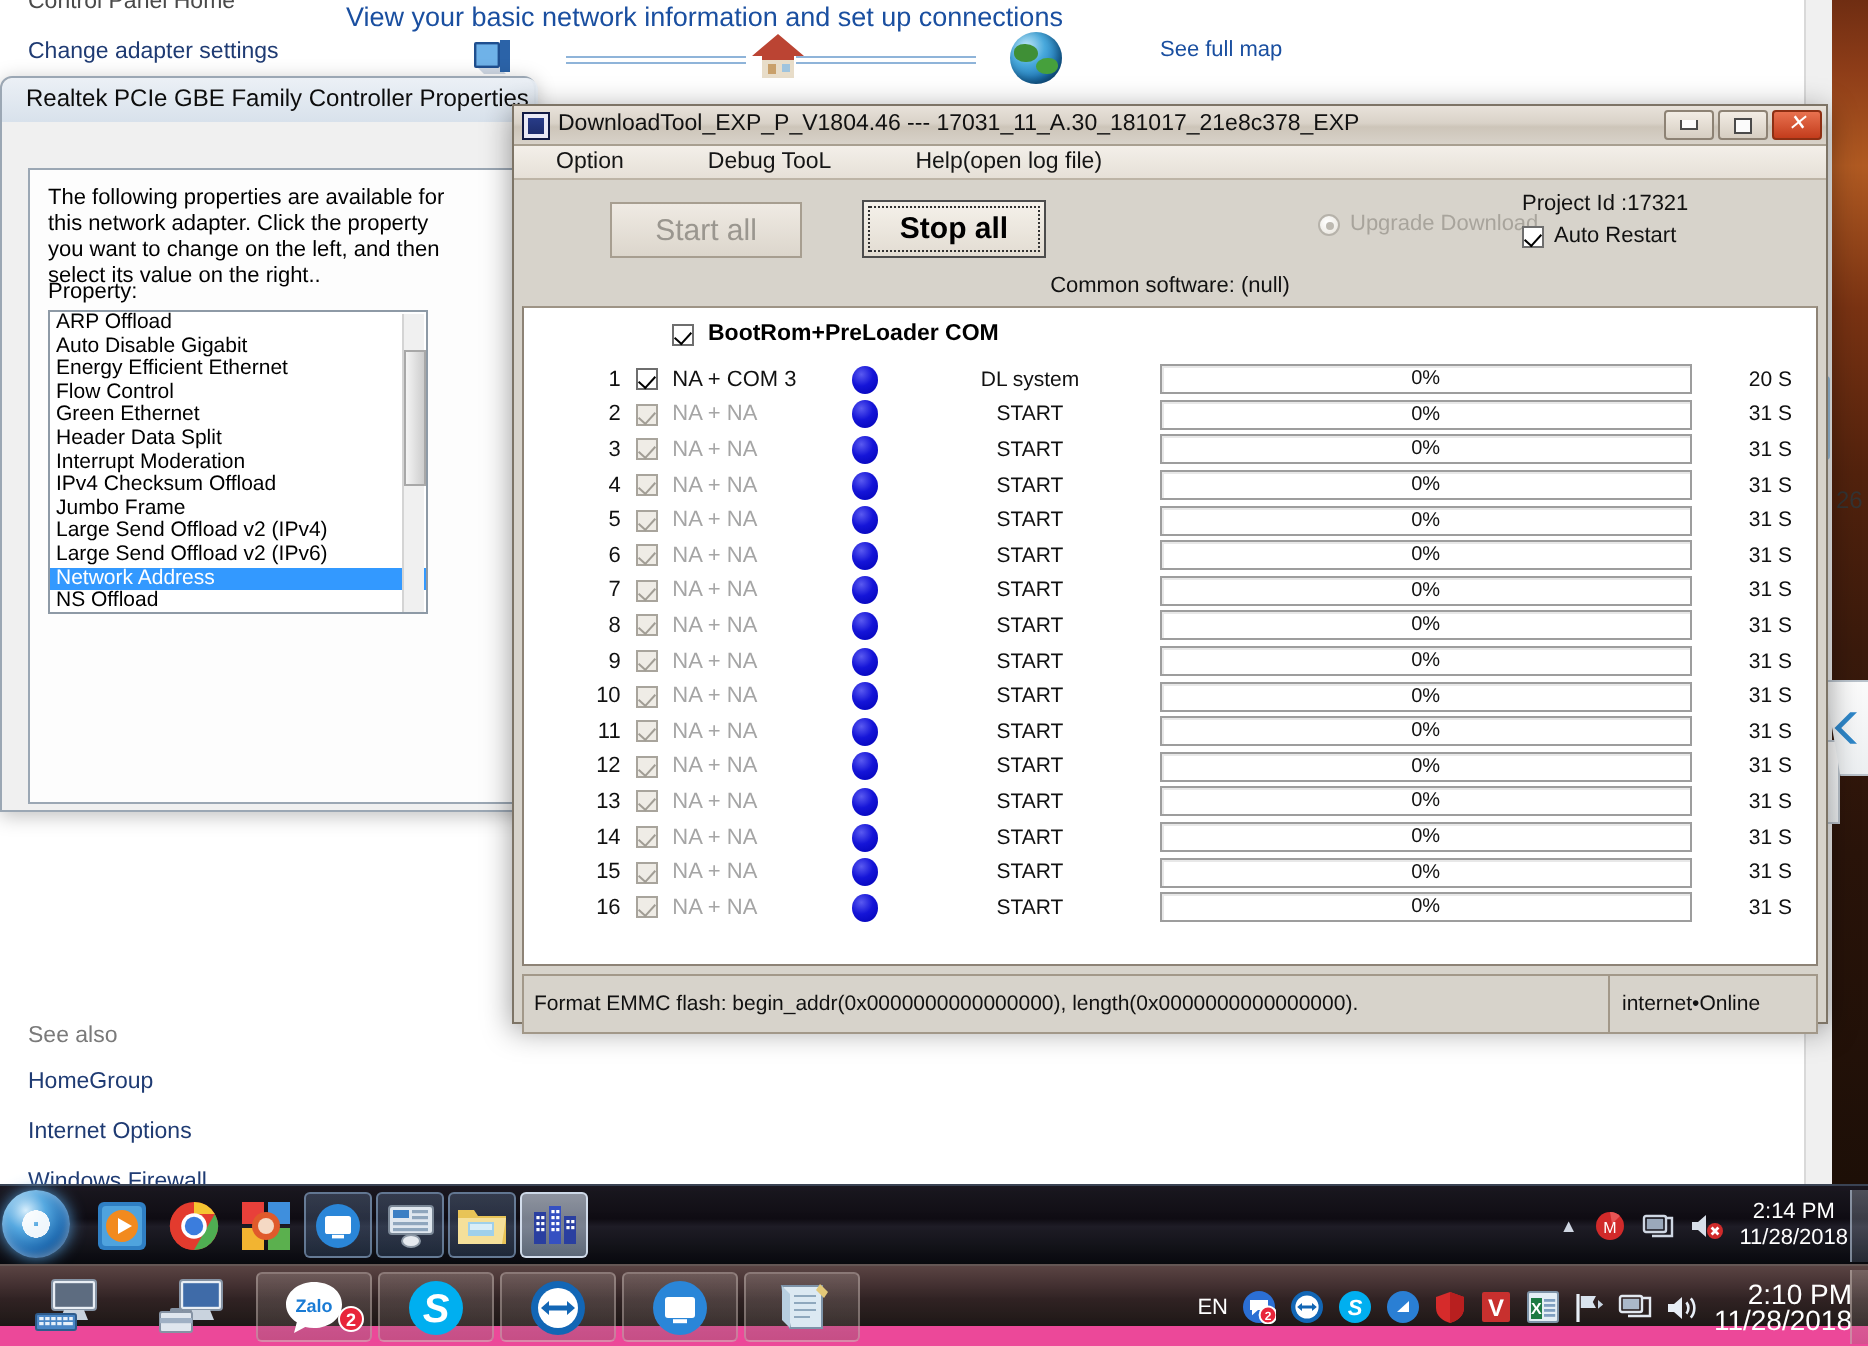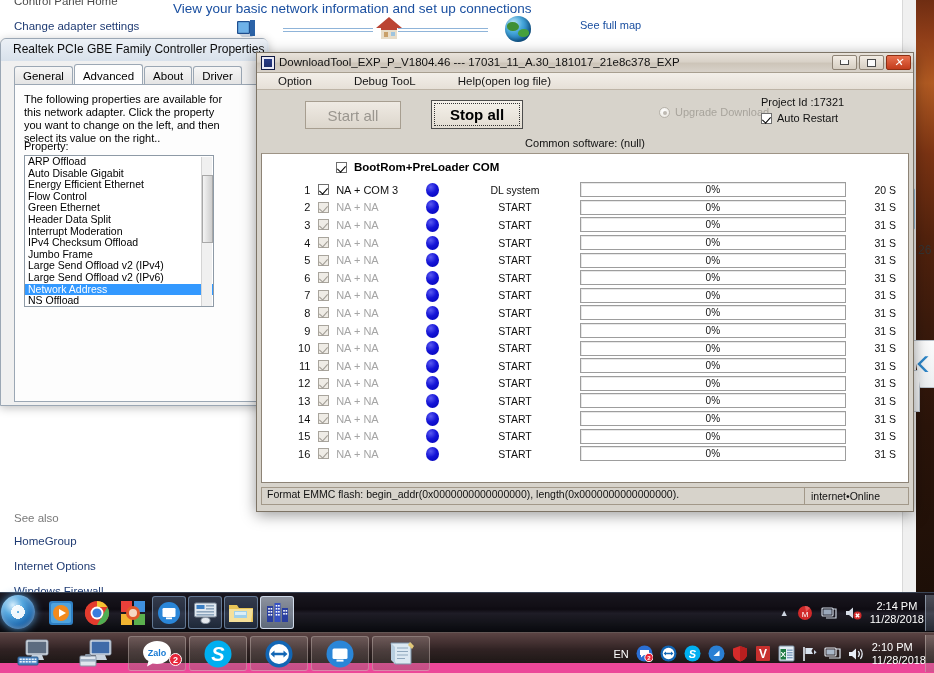--- a/index.html
+++ b/index.html
@@ -313,23 +313,23 @@
     box-shadow: inset 1px 1px 0 #e8e8e8;
     display: flex; align-items: center; justify-content: center;
   }
   .progress span { font-size: 10px; color: #111; }
   .col-time {
     width: 68px; text-align: right; padding-right: 14px;
     font-size: 10.5px; color: #111; white-space: nowrap;
   }
 
   .dt-statusbar {
-    position: absolute; left: 2px; top: 396px; width: 648px; height: 18px;
+    position: absolute; left: 2px; top: 396px; width: 648px; height: 30px;
     background: #d7d3cb; border: 1px solid #a29889;
-    display: flex; 
+    display: flex; align-items: center;
   }
   .sb-left {
     flex: 1; font-size: 10.5px; color: #111; padding-left: 5px; white-space: nowrap;
   }
   .sb-right {
     width: 104px; font-size: 10.5px; color: #111;
     border-left: 1px solid #a29889; height: 100%;
     display: flex; align-items: center; padding-left: 6px; white-space: nowrap;
   }
 
@@ -431,21 +431,21 @@
   .tb2-btn.open {
     background: linear-gradient(180deg, rgba(190,175,170,.26), rgba(110,95,92,.30));
     border: 1px solid rgba(205,190,185,.42);
   }
   .tray2 {
     position: absolute; right: 8px; top: 0; height: 41px;
     display: flex; align-items: center; gap: 7px;
   }
   .lang2 { color: #fff; font-size: 11px; cursor: pointer; }
   .clock2 {
-    color: #ffffff; font-size: 11px; text-align: left; line-height: 13px;
+    color: #ffffff; font-size: 14px; text-align: right; line-height: 13px;
     cursor: pointer; white-space: nowrap;
   }
   .show-desktop2 {
     position: absolute; right: 0; top: 2px; width: 9px; height: 37px;
     background: linear-gradient(180deg, rgba(210,200,195,.26), rgba(130,115,110,.22));
     border-left: 1px solid rgba(200,185,180,.5);
   }
   .badge {
     position: absolute; right: 3px; bottom: 4px; width: 13px; height: 13px;
     border-radius: 50%; background: #e8253a; color: #fff; font-size: 9px;
@@ -520,26 +520,20 @@
     <svg width="16" height="18" viewBox="0 0 14 16">
       <path d="M11 1 L4 8 L11 15 L8 15 L1 8 L8 1 Z" fill="#2e86c8"></path>
     </svg>
   </div>
 
   <div class="rtk-dialog">
     <div class="rtk-titlebar"></div>
     <div class="rtk-title">Realtek PCIe GBE Family Controller Properties</div>
 
     <div class="rtk-body">
-      <div class="rtk-tabs">
-        <div class="rtk-tab">General</div>
-        <div class="rtk-tab active">Advanced</div>
-        <div class="rtk-tab">About</div>
-        <div class="rtk-tab">Driver</div>
-      </div>
 
       <div class="rtk-panel">
         <div class="rtk-desc">The following properties are available for this network adapter. Click the property you want to change on the left, and then select its value on the right..</div>
         <div class="rtk-prop-label">Property:</div>
 
         <div class="rtk-listbox">
           <div class="rtk-item">ARP Offload</div>
           <div class="rtk-item">Auto Disable Gigabit</div>
           <div class="rtk-item">Energy Efficient Ethernet</div>
           <div class="rtk-item">Flow Control</div>

